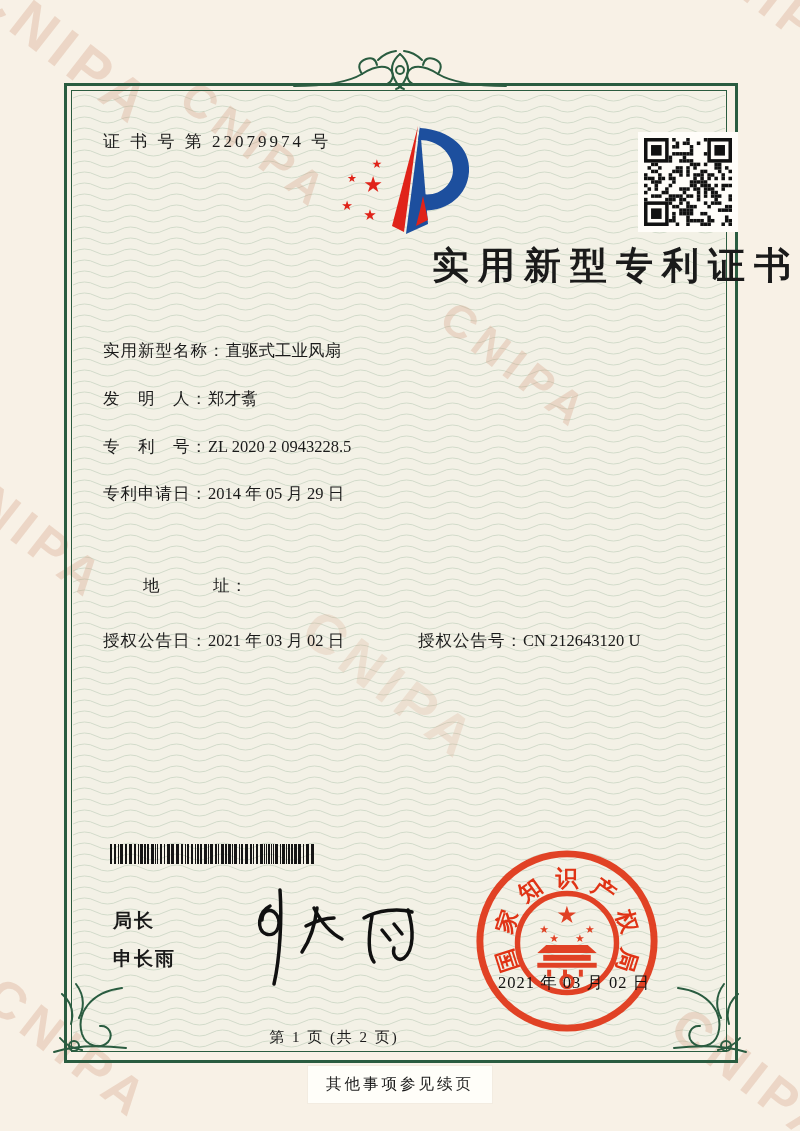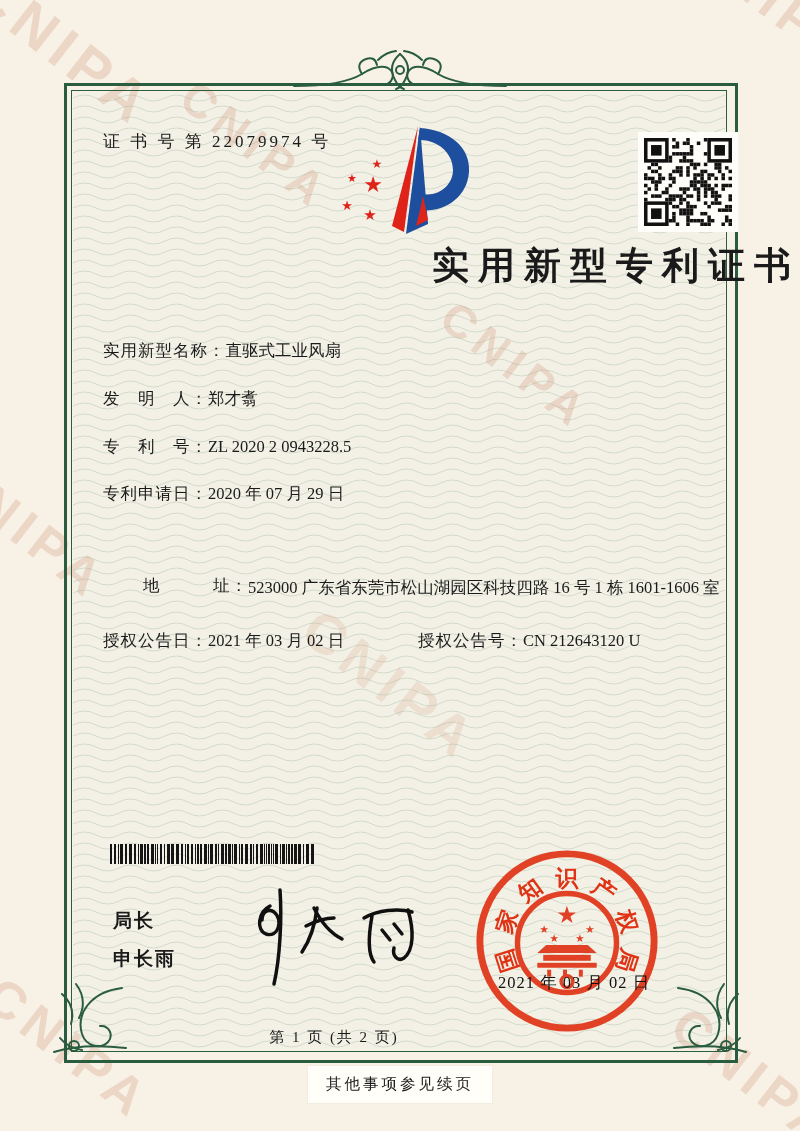--- a/index.html
+++ b/index.html
@@ -345,25 +345,24 @@
     <div class="row r1">
       <span class="lab">实用新型名称：</span><span class="val">直驱式工业风扇</span>
     </div>
     <div class="row r2">
       <span class="lab">发　明　人：</span><span class="val">郑才翥</span>
     </div>
     <div class="row r3">
       <span class="lab">专　利　号：</span><span class="val">ZL 2020 2 0943228.5</span>
     </div>
     <div class="row r4">
-      <span class="lab">专利申请日：</span><span class="val">2020 年 07 月 29 日</span>
+      <span class="lab">专利申请日：</span><span class="val">2014 年 05 月 29 日</span>
     </div>
     <div class="row r6">
       <span class="lab">地　　　址：</span>
-        <span class="val">523000 广东省东莞市松山湖园区科技四路 16 号 1 栋 1601-1606 室</span>
     </div>
     <div class="row r7">
       <span class="lab">授权公告日：</span><span class="val val1">2021 年 03 月 02 日</span><span class="lab lab2">授权公告号：</span><span class="val">CN 212643120 U</span>
     </div>
 
     <div class="paras">
     </div>
 
     <div class="barcode" id="barcode"><i style="width: 2px; margin-right: 2px;"></i><i style="width: 2px; margin-right: 2px;"></i><i style="width: 1px; margin-right: 1px;"></i><i style="width: 3px; margin-right: 2px;"></i><i style="width: 2px; margin-right: 2px;"></i><i style="width: 3px; margin-right: 2px;"></i><i style="width: 2px; margin-right: 2px;"></i><i style="width: 1px; margin-right: 1px;"></i><i style="width: 3px; margin-right: 1px;"></i><i style="width: 2px; margin-right: 1px;"></i><i style="width: 2px; margin-right: 2px;"></i><i style="width: 3px; margin-right: 1px;"></i><i style="width: 1px; margin-right: 1px;"></i><i style="width: 1px; margin-right: 2px;"></i><i style="width: 2px; margin-right: 2px;"></i><i style="width: 1px; margin-right: 2px;"></i><i style="width: 3px; margin-right: 1px;"></i><i style="width: 3px; margin-right: 2px;"></i><i style="width: 3px; margin-right: 2px;"></i><i style="width: 2px; margin-right: 2px;"></i><i style="width: 1px; margin-right: 1px;"></i><i style="width: 2px; margin-right: 2px;"></i><i style="width: 2px; margin-right: 2px;"></i><i style="width: 1px; margin-right: 1px;"></i><i style="width: 2px; margin-right: 1px;"></i><i style="width: 2px; margin-right: 2px;"></i><i style="width: 3px; margin-right: 1px;"></i><i style="width: 1px; margin-right: 1px;"></i><i style="width: 3px; margin-right: 2px;"></i><i style="width: 2px; margin-right: 1px;"></i><i style="width: 1px; margin-right: 2px;"></i><i style="width: 3px; margin-right: 1px;"></i><i style="width: 2px; margin-right: 1px;"></i><i style="width: 3px; margin-right: 1px;"></i><i style="width: 1px; margin-right: 1px;"></i><i style="width: 3px; margin-right: 2px;"></i><i style="width: 1px; margin-right: 1px;"></i><i style="width: 2px; margin-right: 2px;"></i><i style="width: 3px; margin-right: 2px;"></i><i style="width: 2px; margin-right: 1px;"></i><i style="width: 1px; margin-right: 2px;"></i><i style="width: 2px; margin-right: 2px;"></i><i style="width: 3px; margin-right: 1px;"></i><i style="width: 1px; margin-right: 1px;"></i><i style="width: 1px; margin-right: 1px;"></i><i style="width: 2px; margin-right: 1px;"></i><i style="width: 1px; margin-right: 1px;"></i><i style="width: 1px; margin-right: 1px;"></i><i style="width: 3px; margin-right: 2px;"></i><i style="width: 1px; margin-right: 1px;"></i><i style="width: 3px; margin-right: 1px;"></i><i style="width: 1px; margin-right: 1px;"></i><i style="width: 2px; margin-right: 1px;"></i><i style="width: 2px; margin-right: 1px;"></i><i style="width: 3px; margin-right: 1px;"></i><i style="width: 3px; margin-right: 2px;"></i><i style="width: 1px; margin-right: 2px;"></i><i style="width: 3px; margin-right: 2px;"></i><i style="width: 3px; margin-right: 2px;"></i></div>
 

